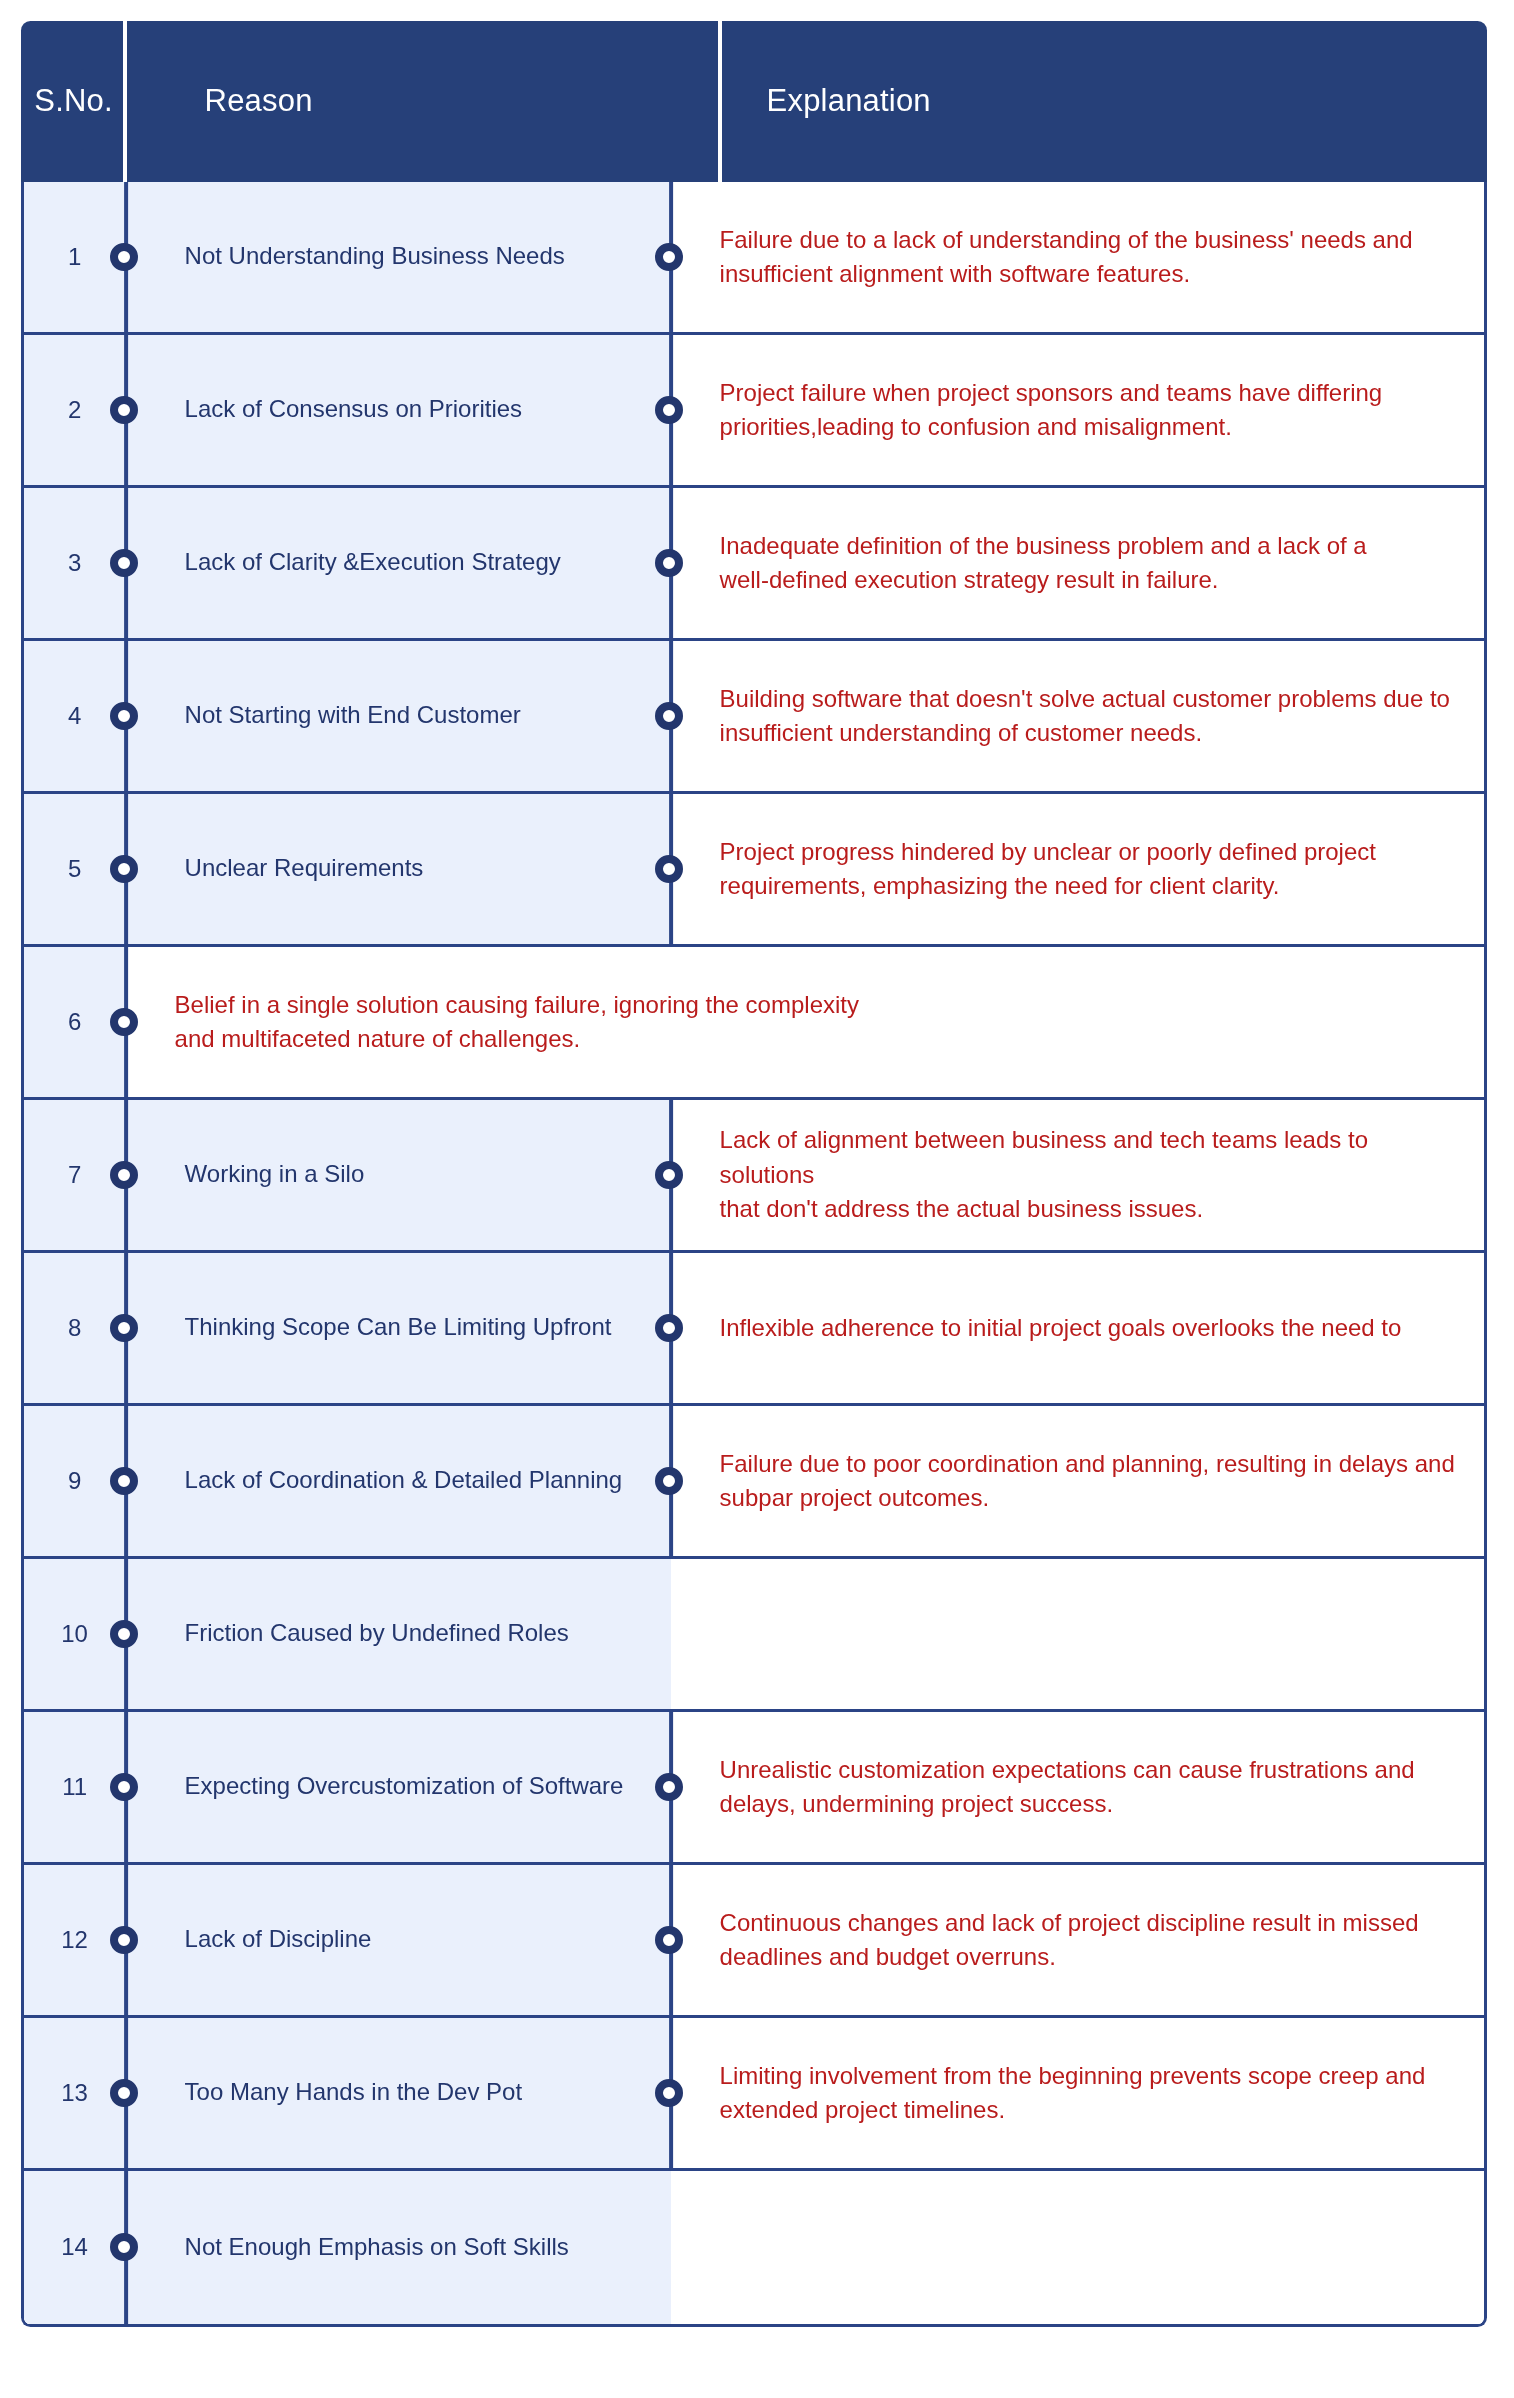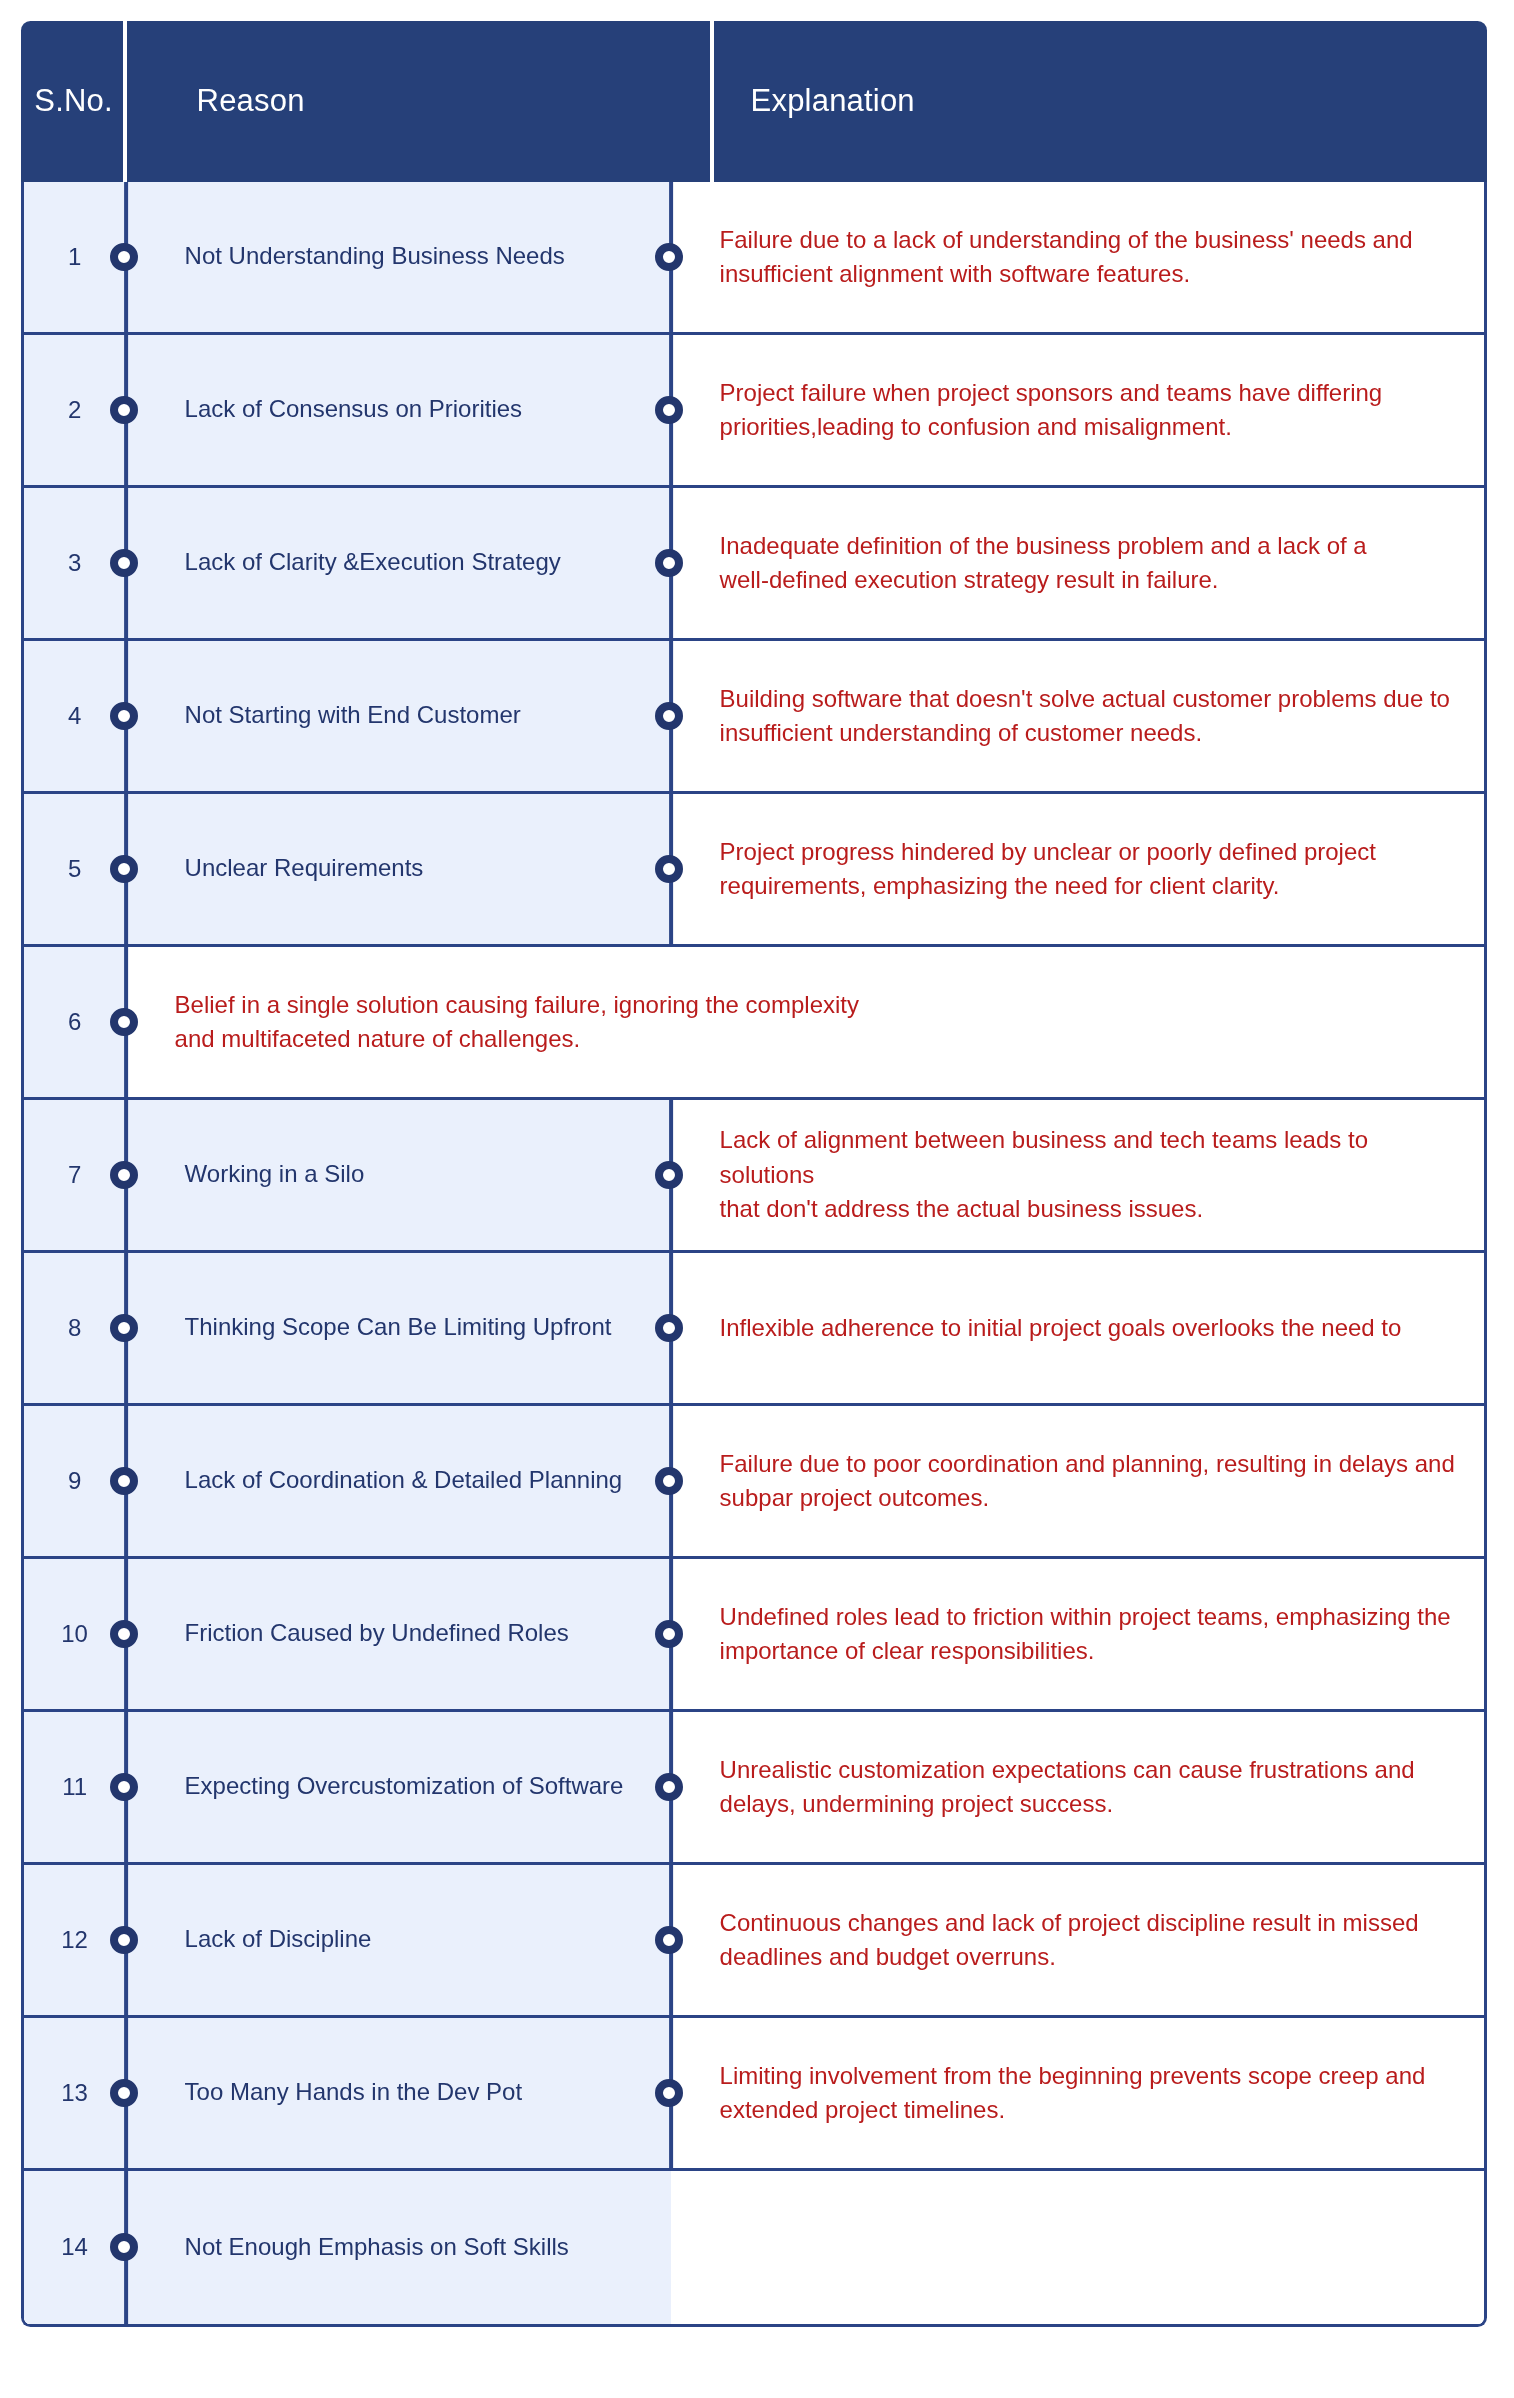--- a/index.html
+++ b/index.html
@@ -12,20 +12,21 @@
 
   .table-wrap { position: relative; width: 1466px; }
 
   
   .thead {
     display: flex;
     background: #264079;
     border-radius: 9.4px 9.4px 0 0;
     height: 161px;
     overflow: hidden;
+    gap: 8px;
   }
   .th {
     display: flex;
     align-items: center;
     color: #ffffff;
     font-size: 31px;
     letter-spacing: 0.2px;
     position: relative;
   }
   .th-sno   { width: 106px; justify-content: center; }
@@ -262,25 +263,20 @@
       </div>
       <div class="row">
         <div class="c-sno">
           <span>10</span>
         </div>
         <div class="c-reason">
           <span class="vline"></span>
           <span class="ring"></span>
           <span class="reason-text">Friction Caused by Undefined Roles</span>
         </div>
-        <div class="c-expl">
-          <span class="vline"></span>
-          <span class="ring"></span>
-          <span class="expl-text"><span class="l1">Undefined roles lead to friction within project teams, emphasizing the</span><span class="l2">importance of clear responsibilities.</span></span>
-        </div>
       </div>
       <div class="row">
         <div class="c-sno">
           <span>11</span>
         </div>
         <div class="c-reason">
           <span class="vline"></span>
           <span class="ring"></span>
           <span class="reason-text">Expecting Overcustomization of Software</span>
         </div>

